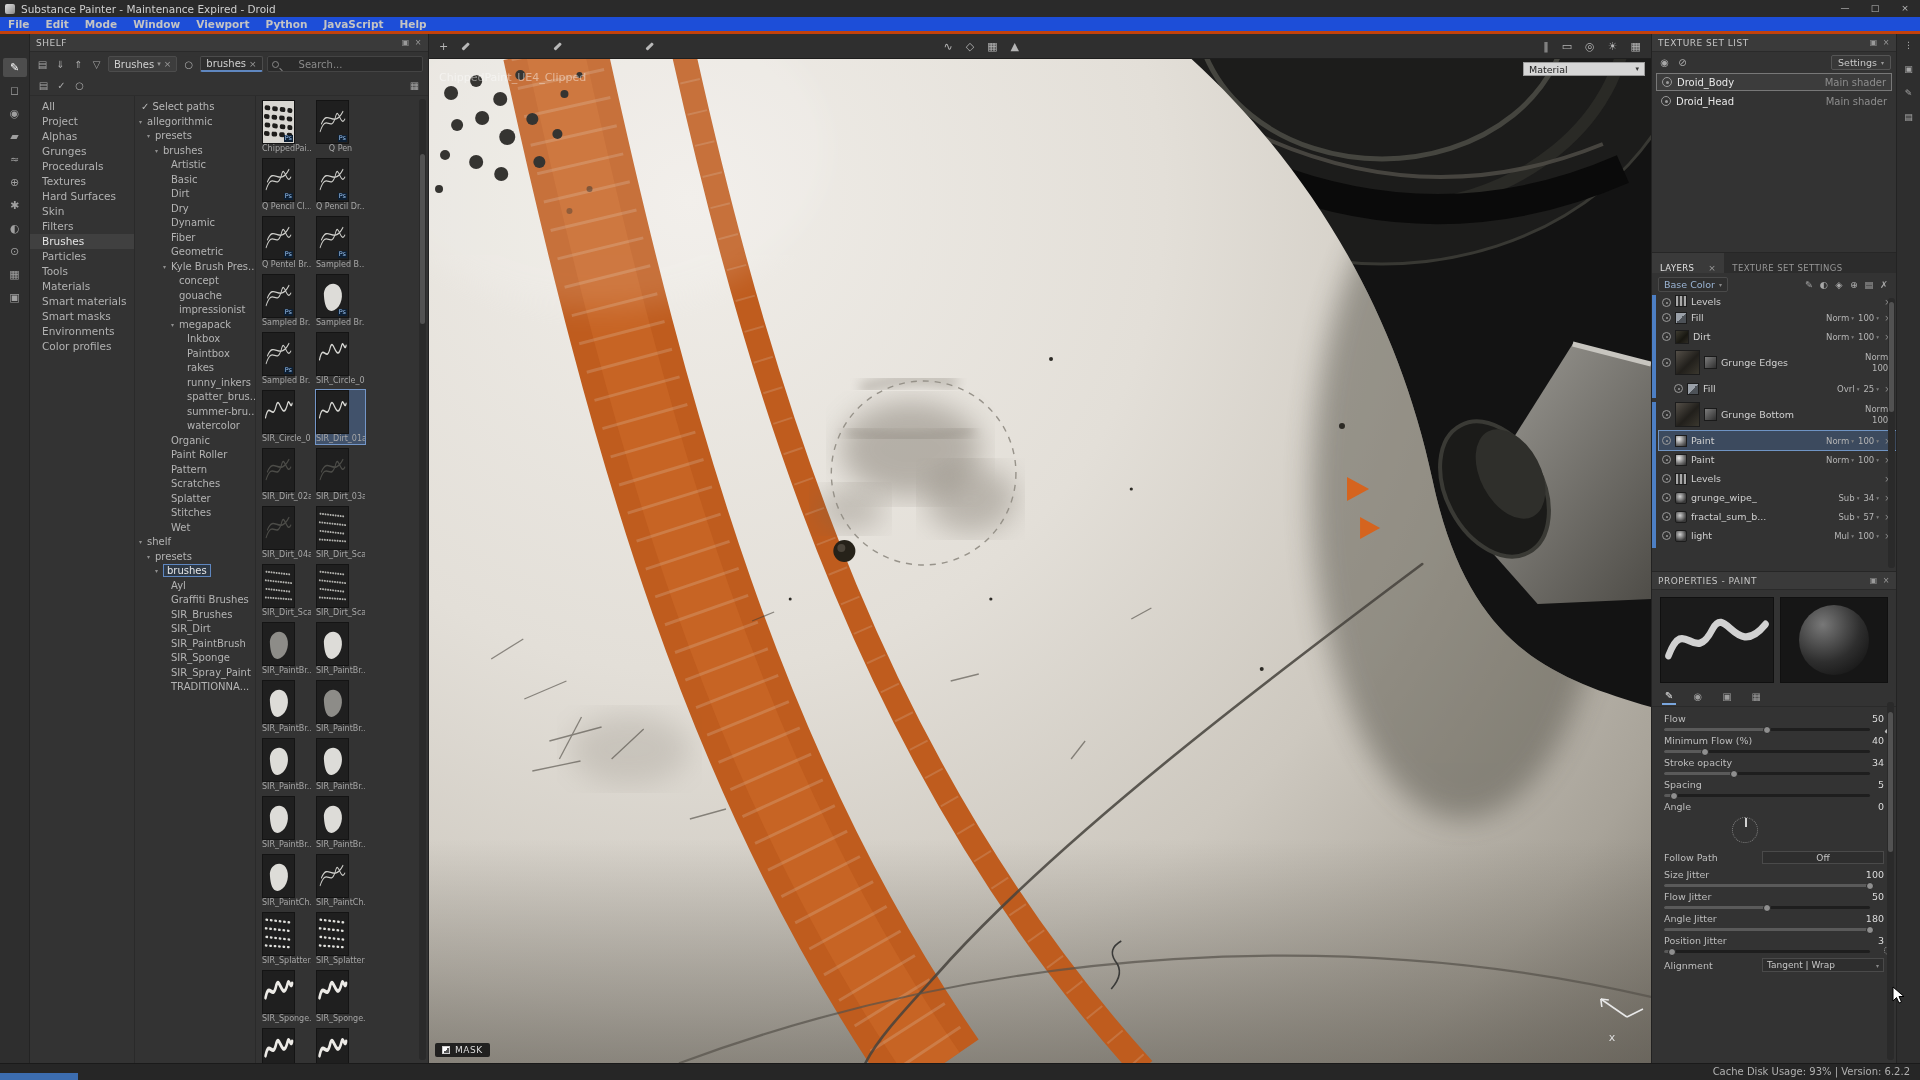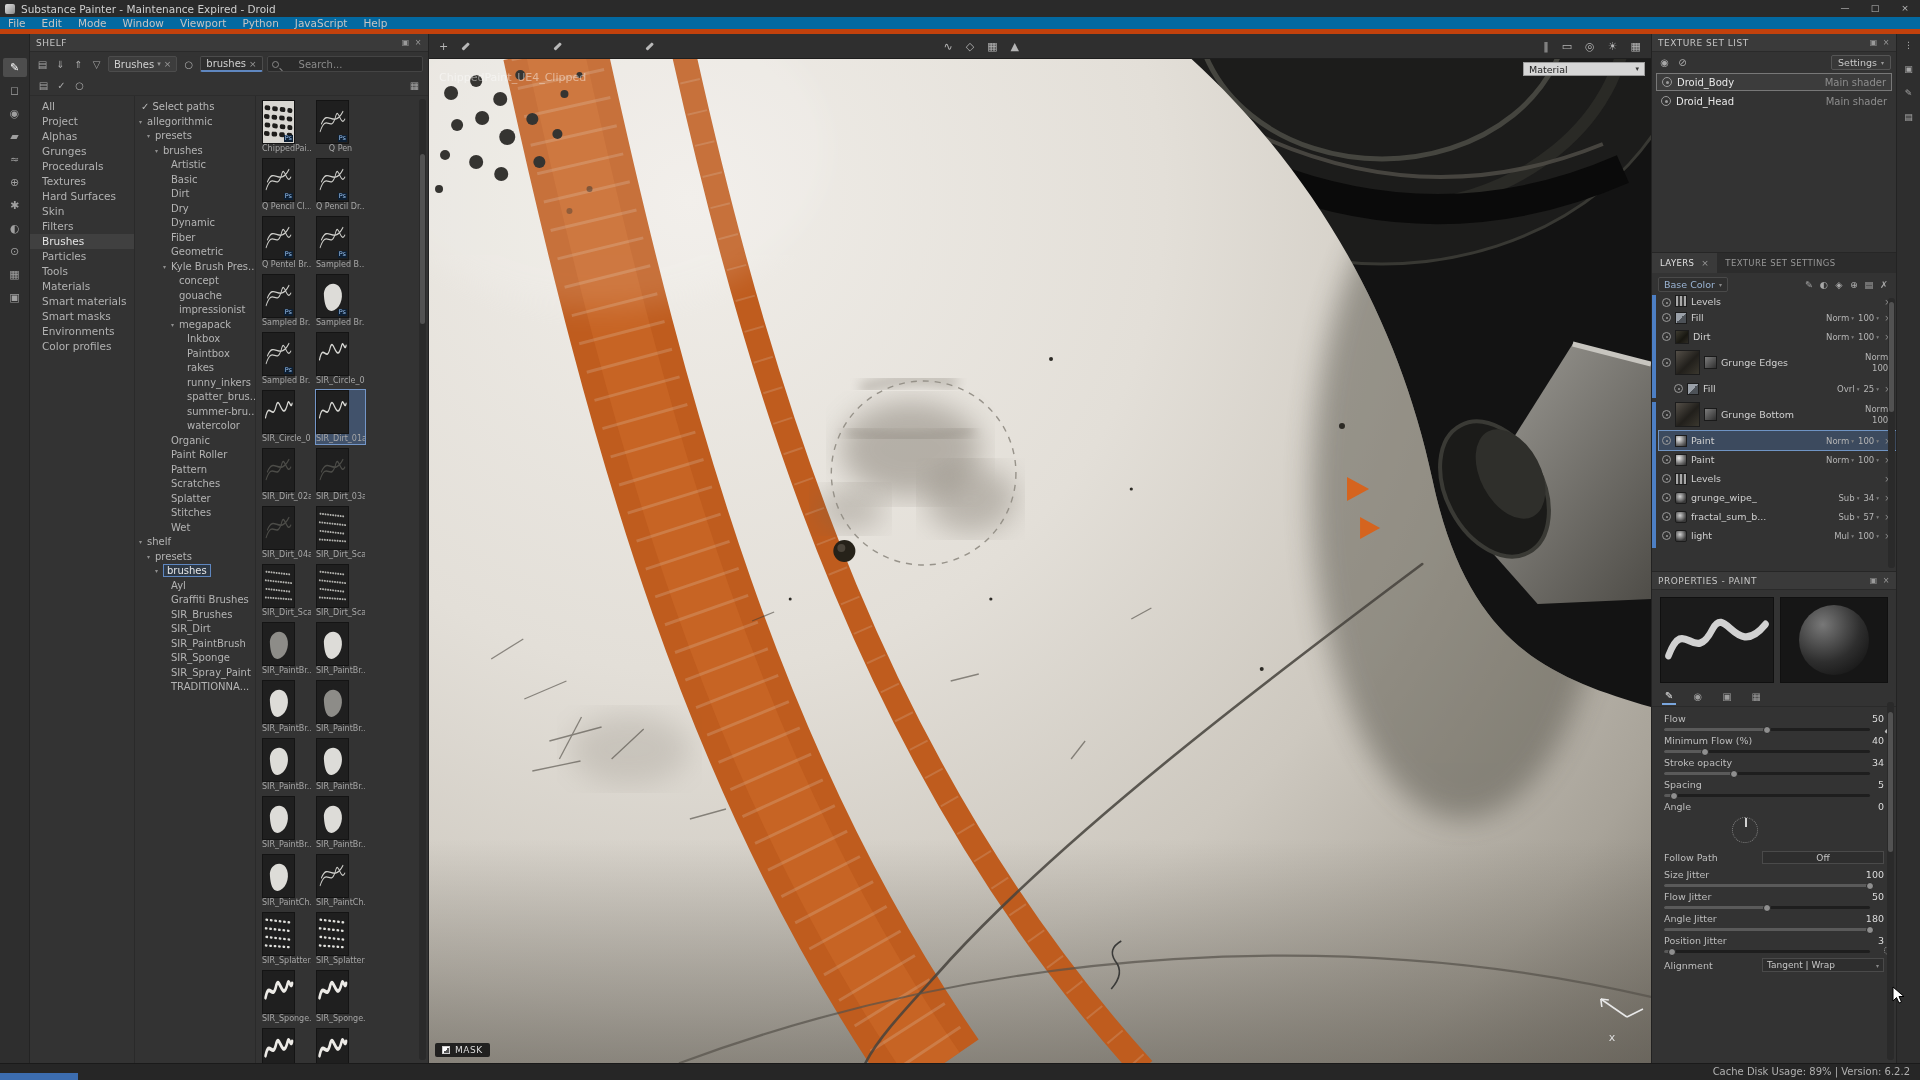--- a/index.html
+++ b/index.html
@@ -5,21 +5,21 @@
   html,body{margin:0;padding:0;width:1920px;height:1080px;overflow:hidden;background:#2b2b2b;
     font-family:"DejaVu Sans","Liberation Sans",sans-serif;color:#c8c8c8;font-size:11px;}
   *{box-sizing:border-box;user-select:none;}
   .app{width:1920px;height:1080px;display:flex;flex-direction:column;position:relative;}
 
   
   .titlebar{height:17px;background:#2a2a2a;display:flex;align-items:center;font-size:10.5px;color:#cfcfcf;flex:0 0 auto;}
   .app-logo{width:10px;height:10px;margin:0 6px 0 5px;background:linear-gradient(135deg,#e2e2e2,#8a8a8a);border-radius:2px;}
   .win-ctrls{margin-left:auto;display:flex;}
   .wc{width:30px;text-align:center;font-size:9px;color:#bbb;line-height:17px;}
-  .menubar{height:17px;background:#0369a1;display:flex;align-items:center;border-bottom:5px solid #c2410c;flex:0 0 auto;}
+  .menubar{height:17px;background:#1d4ed8;display:flex;align-items:center;border-bottom:3px solid #c2410c;flex:0 0 auto;font-weight:bold;}
   .menu-item{padding:0 8px;font-size:10.5px;color:#c4c4c4;line-height:17px;}
 
   .main{flex:1;display:flex;min-height:0;}
 
   
   .toolstrip{width:30px;background:#2e2e2e;border-right:1px solid #232323;display:flex;flex-direction:column;align-items:center;padding-top:24px;gap:4px;flex:0 0 auto;}
   .tool{width:24px;height:19px;display:flex;align-items:center;justify-content:center;font-size:11px;color:#9f9f9f;border-radius:2px;}
   .tool.active{background:#4d4d4d;color:#fff;}
 
   
@@ -106,21 +106,21 @@
   .settings-btn .chev{font-size:6px;color:#999;}
   .eye{width:10px;height:10px;border-radius:50%;border:1px solid #9a9a9a;position:relative;flex:0 0 auto;}
   .eye::after{content:"";position:absolute;inset:2.5px;border-radius:50%;background:#9a9a9a;}
   .tsl-row{height:18px;display:flex;align-items:center;gap:5px;padding:0 5px;margin:1px 4px;font-size:10px;}
   .tsl-row.sel{border:1px solid #787878;background:#3c3c3c;}
   .tsl-name{font-weight:normal;color:#e8e8e8;}
   .tsl-shader{margin-left:auto;color:#8d8d8d;font-size:10px;}
 
   .layers{height:319px;display:flex;flex-direction:column;border-bottom:1px solid #262626;flex:0 0 auto;}
   .ltabs{height:20px;display:flex;background:#2c2c2c;flex:0 0 auto;}
-  .ltab{padding:0 8px;display:flex;align-items:center;gap:7px;font-size:8.5px;letter-spacing:.4px;color:#979797;}
+  .ltab{padding:0 8px;display:flex;align-items:flex-end;gap:14px;font-size:8.5px;letter-spacing:.4px;color:#979797;}
   .ltab.active{background:#3a3a3a;color:#e0e0e0;}
   .ltab .tx{font-size:9px;color:#999;}
   .ltb{height:22px;display:flex;align-items:center;gap:6px;padding:0 6px;flex:0 0 auto;}
   .basecolor{display:flex;align-items:center;gap:4px;border:1px solid #4a4a4a;background:#2f2f2f;border-radius:2px;height:15px;padding:0 5px;font-size:9.5px;color:#9ab4d4;}
   .basecolor .chev{font-size:6px;color:#888;}
   .ltb .sp{flex:1;}
   .ltb .tbico{width:12px;font-size:9.5px;}
   .lrows{flex:1;position:relative;overflow:hidden;padding-left:7px;}
   .sel-strip{position:absolute;left:0;width:4px;background:#4d7fc4;}
   .lrow{height:19px;display:flex;align-items:center;gap:4px;padding:0 3px 0 calc(3px + var(--ind,0)*12px);font-size:9.5px;}
@@ -1531,21 +1531,21 @@
 
     <span class="tbico">⋮</span>
         <span class="tbico">▣</span>
         <span class="tbico">✎</span>
         <span class="tbico">▤</span>
       </div>
   </div>
 
   <div class="statusbar">
     <div class="sb-blue"></div>
-    <div class="sb-text">Cache Disk Usage:  89% | Version: 6.2.2</div>
+    <div class="sb-text">Cache Disk Usage:  93% | Version: 6.2.2</div>
   </div>
 
   <div class="os-cursor">
     <svg width="13" height="19" viewBox="0 0 13 19">
       <polygon points="1,1 1,15 4.5,11.5 7,17 9.5,16 7,10.5 12,10.5" fill="#ffffff" stroke="#000000" stroke-width="1"></polygon>
     </svg>
   </div>
 </div>
 
 </body></html>

